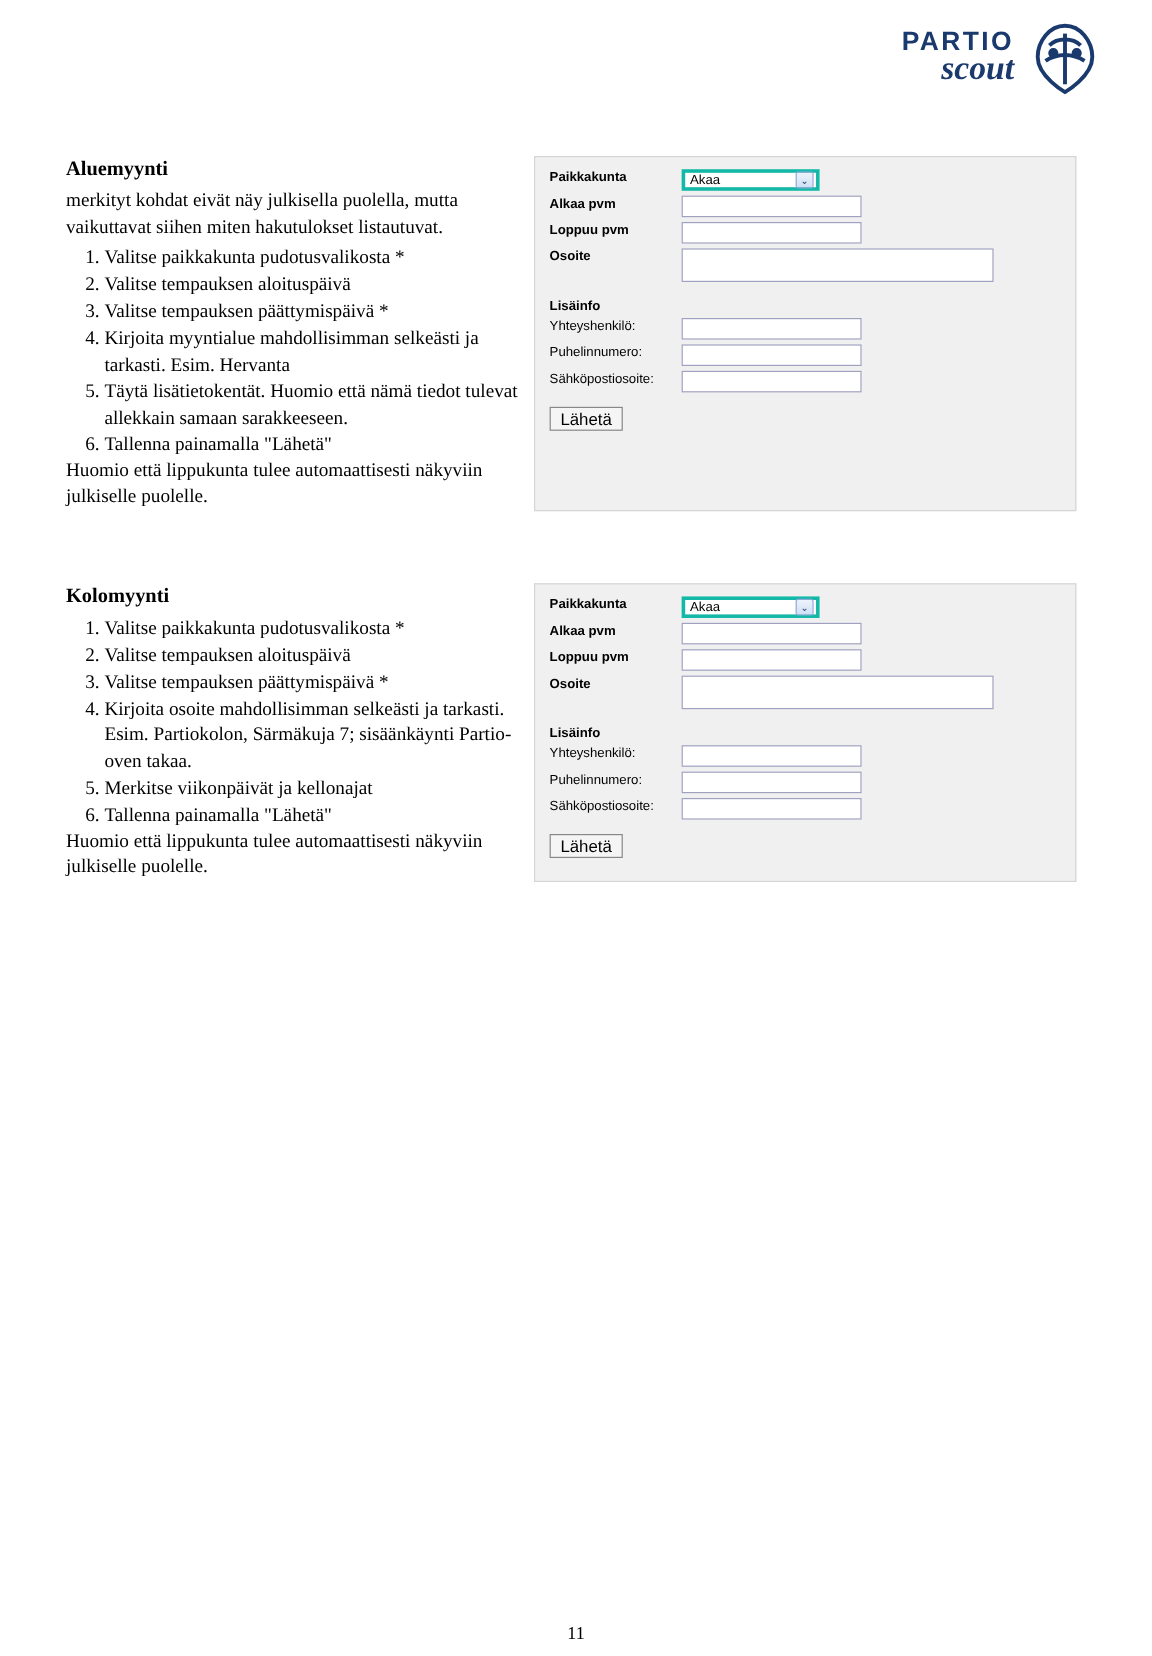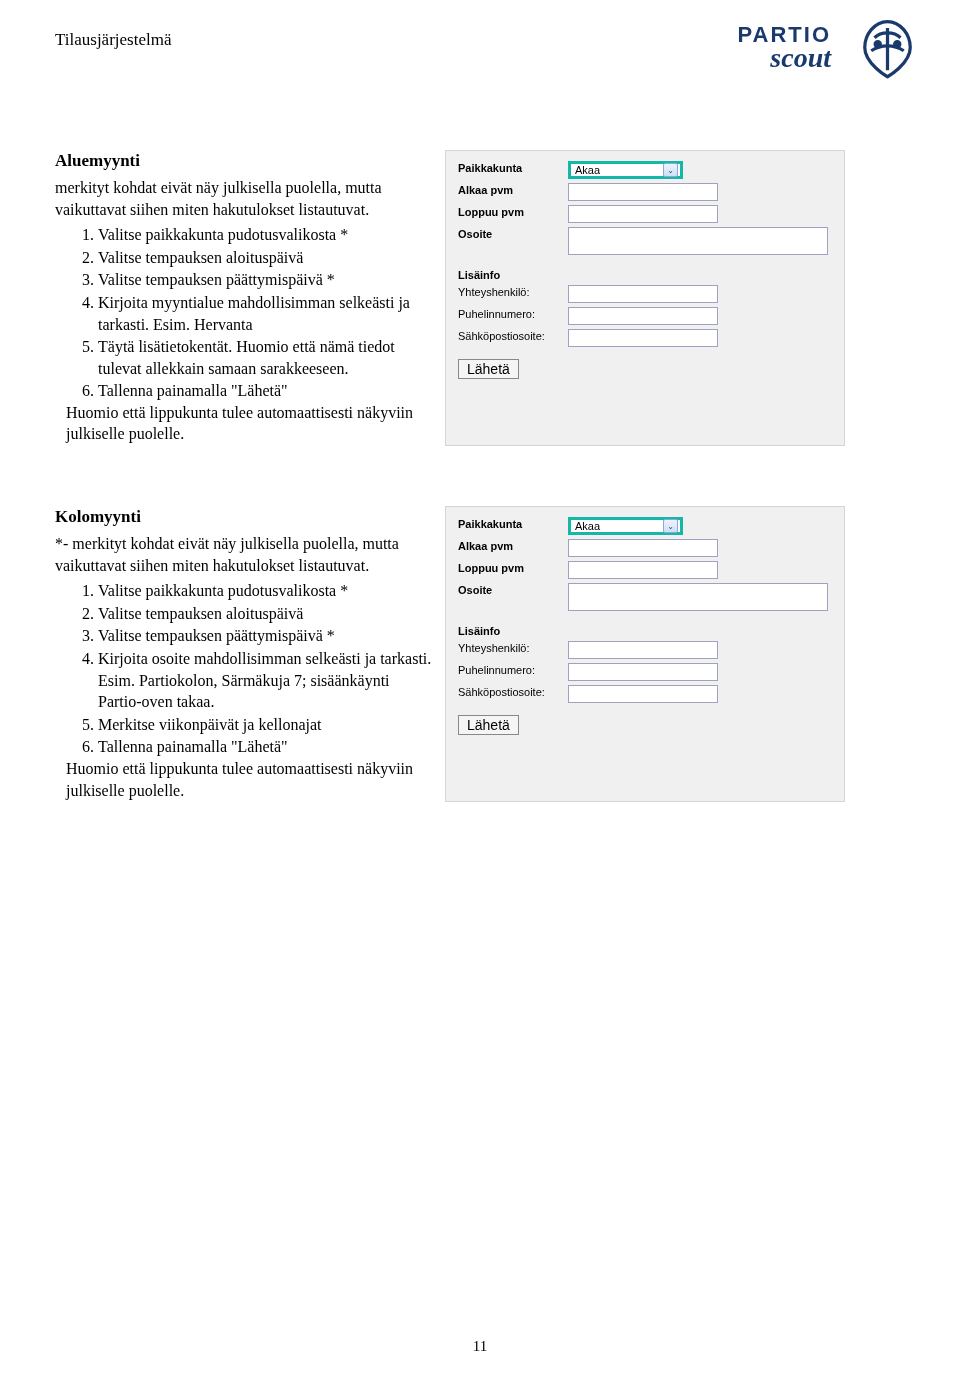--- a/index.html
+++ b/index.html
@@ -23,21 +23,21 @@
 }
 .header-sub {
   font-size: 17px;
 }
 .logo {
   position: absolute;
   right: 40px;
   top: 15px;
   display: flex;
   align-items: center;
-  gap: 24px;
+  gap: 10px;
 }
 .logo-text {
   font-family: Arial, sans-serif;
   font-weight: bold;
   color: #1a3a6e;
   text-align: right;
 }
 .logo-text .line1 { font-size: 22px; letter-spacing: 2px; }
 .logo-text .line2 { font-size: 28px; font-style: italic; font-family: 'Brush Script MT', cursive; margin-top: -6px; }
 .logo-emblem {
@@ -55,28 +55,28 @@
   width: 380px;
   font-size: 16px;
   line-height: 1.35;
 }
 .section-title {
   font-size: 17px;
   font-weight: bold;
   margin-bottom: 4px;
 }
 .intro { margin-bottom: 4px; }
-ol { list-style-position: outside; padding-left: 32px; margin-left: 11px; }
+ol { list-style-position: outside; padding-left: 32px; }
 ol li { margin-bottom: 1px; }
 .back { margin-left: -32px; }
 
 .form-box {
   background: #f0f0f0;
   border: 1px solid #d5d5d5;
-  width: 400px;
+  width: 452px;
   font-family: Verdana, Arial, sans-serif;
   font-size: 11px;
   padding: 10px 12px;
 }
 .form-row {
   display: flex;
   align-items: flex-start;
   margin-bottom: 4px;
 }
 .form-label {
@@ -126,31 +126,30 @@
   display: inline-block;
   background: #f5f5f5;
   border: 1px solid #888;
   padding: 1px 8px;
   font-size: 14px;
   margin-top: 8px;
   font-family: Verdana, Arial, sans-serif;
 }
 .page-num {
   position: absolute;
-  bottom: 25px;
+  bottom: 9px;
   left: 0; right: 0;
   text-align: center;
   font-size: 15px;
 }
 </style>
 </head>
 <body>
 
 <div class="header">
-  <div class="header-sub">Tilausjärjestelmä</div>
 </div>
 
 <div class="logo">
   <div class="logo-text">
     <div class="line1">PARTIO</div>
     <div class="line2">scout</div>
   </div>
   <div class="logo-emblem">
     <svg viewBox="0 0 100 100">
       <g fill="none" stroke="#1a3a6e" stroke-width="5">
@@ -214,21 +213,20 @@
       <div class="form-label2">Sähköpostiosoite:</div>
       <div class="form-input"></div>
     </div>
     <div class="submit-btn">Lähetä</div>
   </div>
 </div>
 
 <div class="section">
   <div class="left-col">
     <div class="section-title">Kolomyynti</div>
-    <div class="intro">*- merkityt kohdat eivät näy julkisella puolella, mutta vaikuttavat siihen miten hakutulokset listautuvat.</div>
     <ol>
       <li>Valitse paikkakunta pudotusvalikosta *</li>
       <li>Valitse tempauksen aloituspäivä</li>
       <li>Valitse tempauksen päättymispäivä *</li>
       <li>Kirjoita osoite mahdollisimman selkeästi ja tarkasti. Esim. Partiokolon, Särmäkuja 7; sisäänkäynti Partio-oven takaa.</li>
       <li>Merkitse viikonpäivät ja kellonajat</li>
       <li><span>Tallenna painamalla "Lähetä"</span>
         <div class="back">Huomio että lippukunta tulee automaattisesti näkyviin julkiselle puolelle.</div>
       </li>
     </ol>

